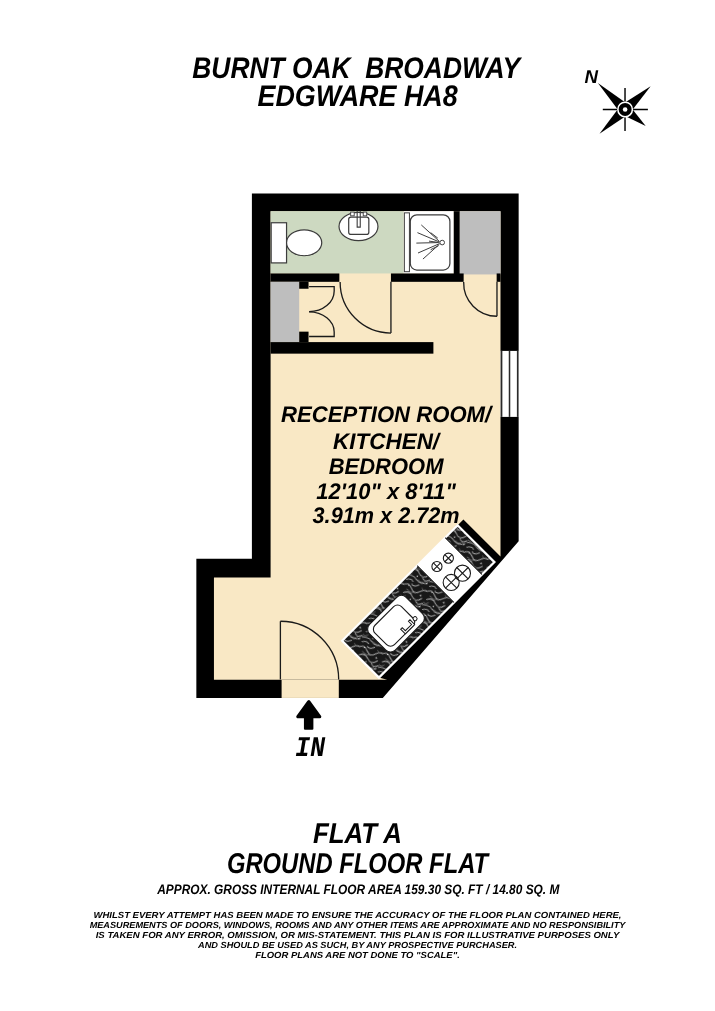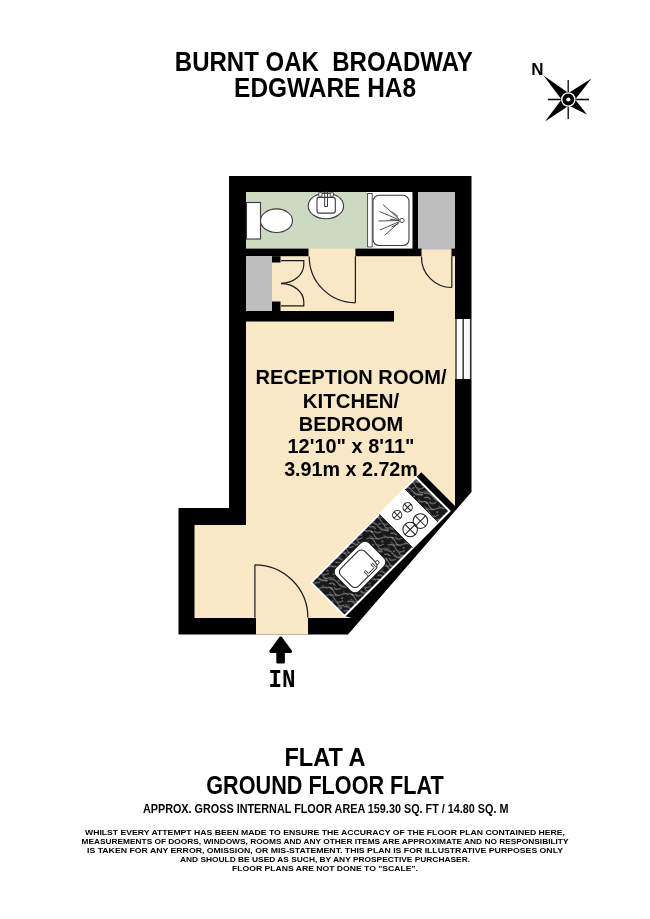--- a/index.html
+++ b/index.html
@@ -1,17 +1,17 @@
 <!DOCTYPE html>
 <html><head>
 <meta charset="utf-8">
 <style>
   html,body{margin:0;padding:0;background:#ffffff;}
   #page{position:relative;width:650px;height:919px;background:#ffffff;overflow:hidden;
-        font-family:"Liberation Sans", sans-serif;}
+        font-family:"Liberation Sans", sans-serif;font-style:italic;}
   svg text{font-family:"Liberation Sans", sans-serif;font-weight:bold;fill:#000;}
 </style>
 </head>
 <body>
 <div id="page">
 <svg width="650" height="919" viewBox="0 0 650 919" xmlns="http://www.w3.org/2000/svg">
 <defs>
 
   <pattern id="marble" width="22" height="22" patternUnits="userSpaceOnUse" patternTransform="rotate(17)">
     <rect width="22" height="22" fill="#181818"></rect>

